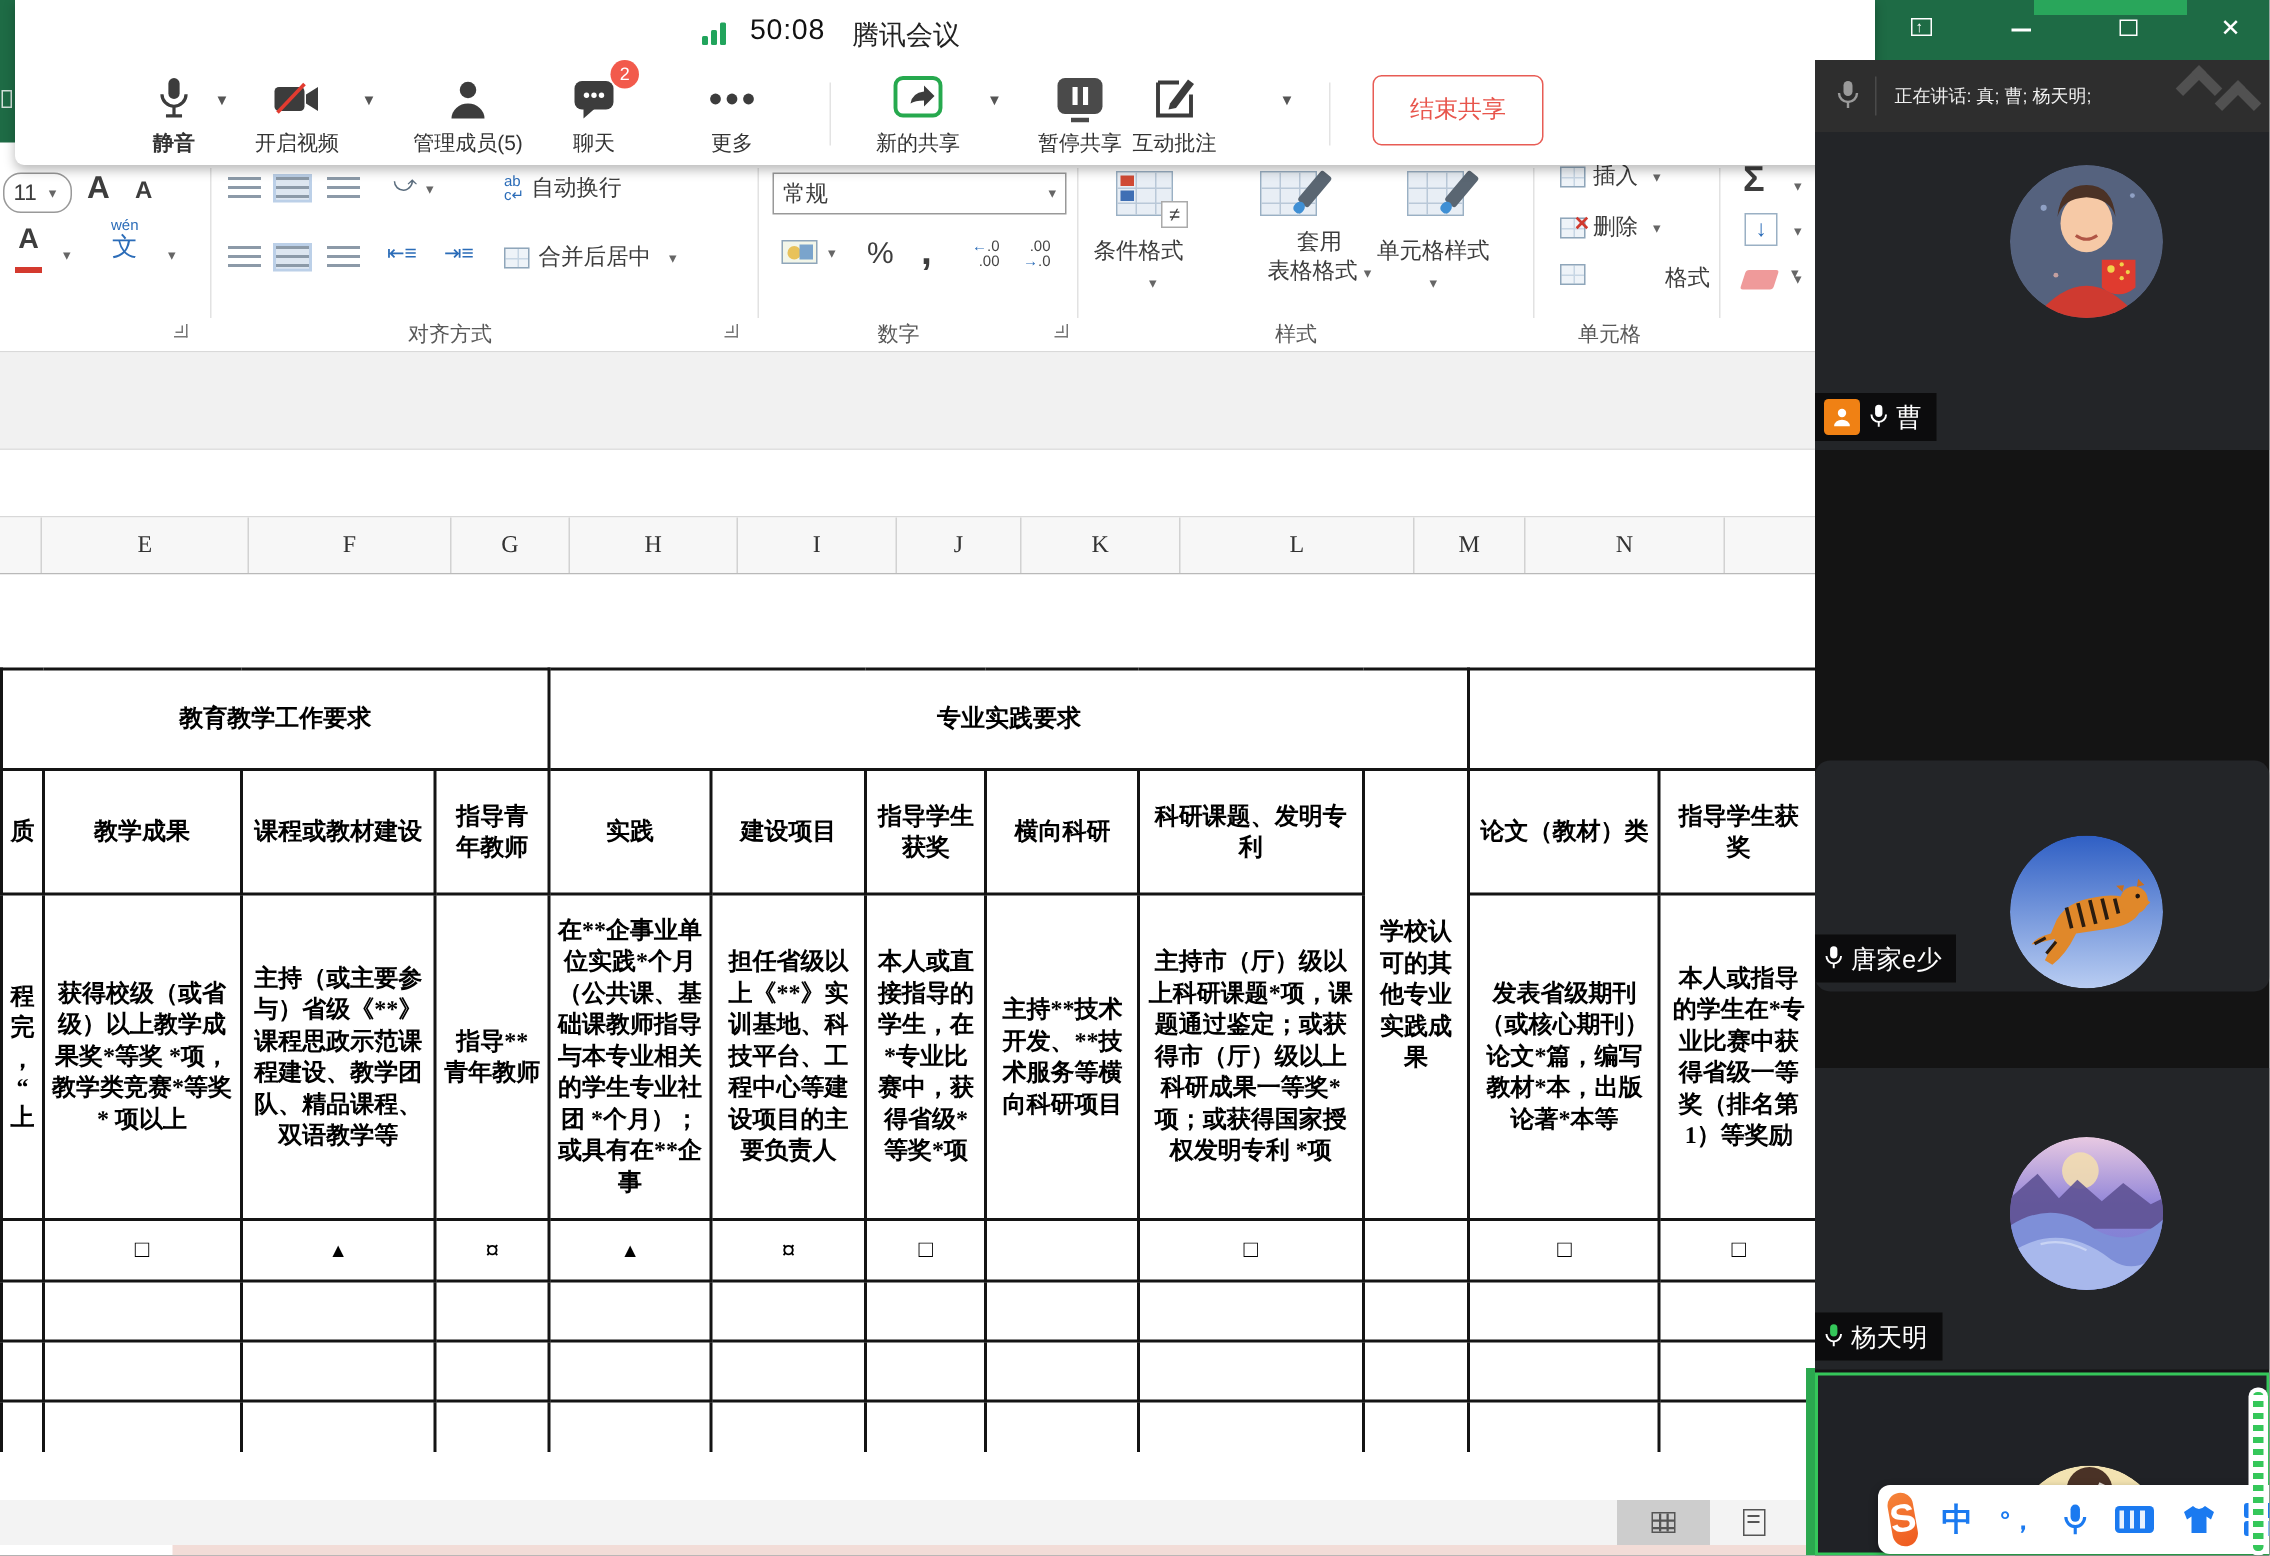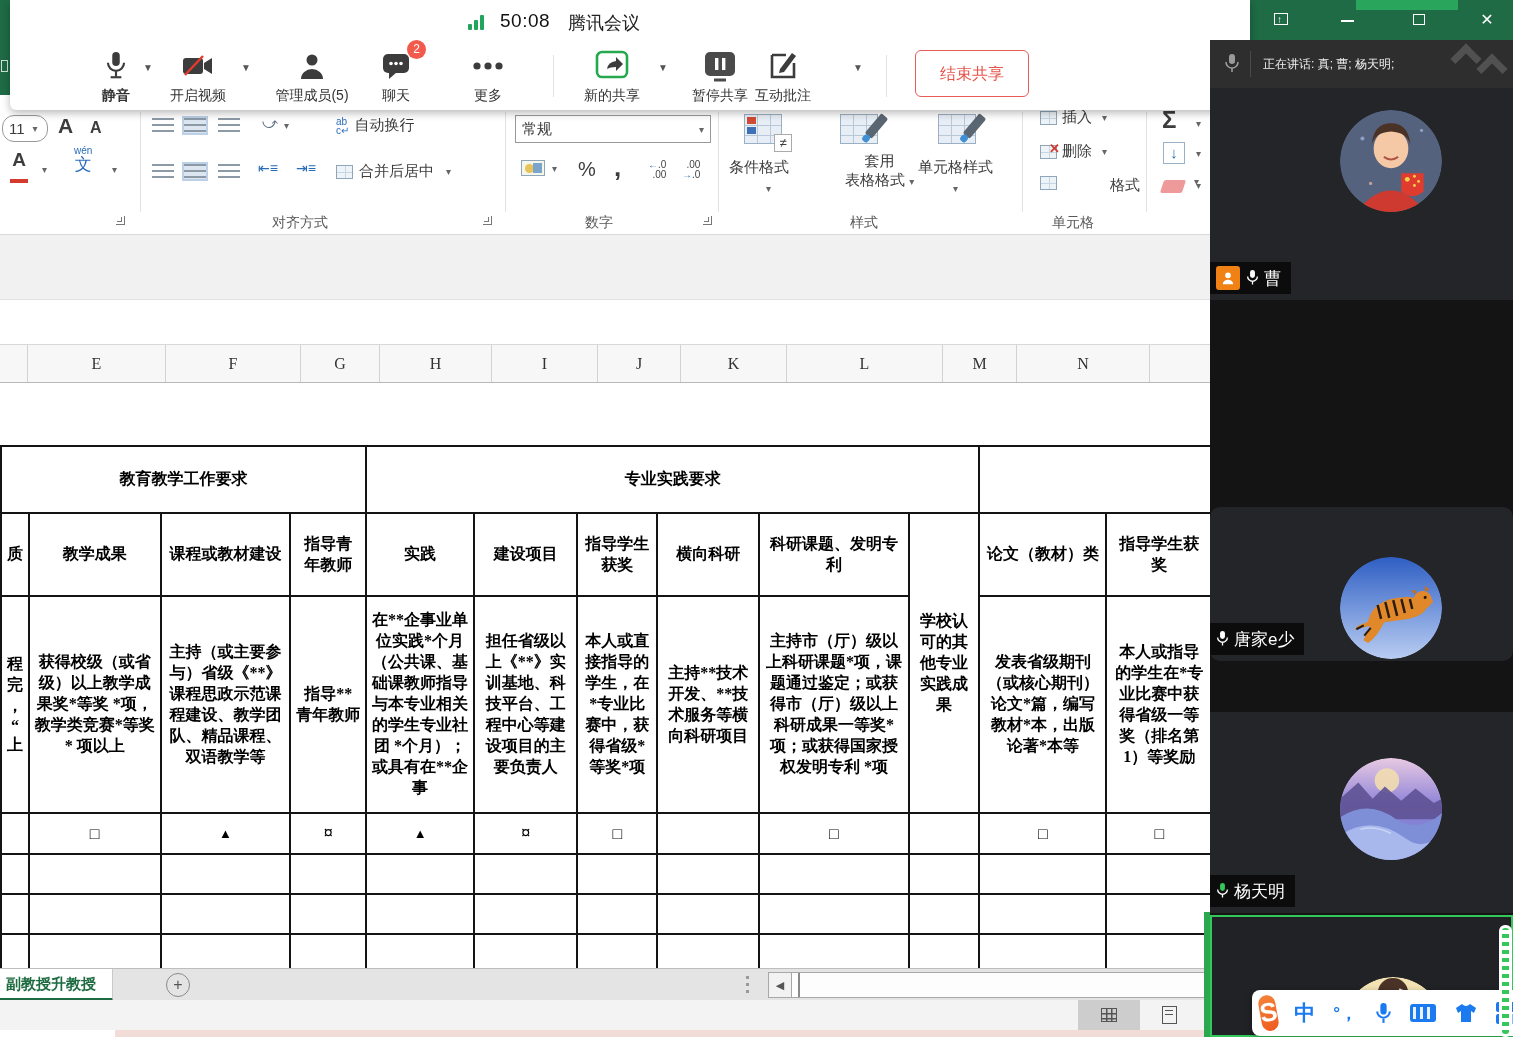--- a/index.html
+++ b/index.html
@@ -539,33 +539,20 @@
             <td></td>
             <td></td>
             <td></td>
             <td></td>
             <td></td>
           </tr>
     </tbody>
       </table>
   </div>
 
-  <div class="abs tabbar">
-    <div class="sheettab">副教授升教授</div>
-    <div class="addsheet">+</div>
-    <div class="tabdots">
-        <i></i>
-        <i></i>
-        <i></i>
-      </div>
-    <div class="hscroll-left">◀</div>
-    <div class="hscroll-track">
-        <div class="hscroll-thumb"></div>
-      </div>
-  </div>
   <div class="abs statusbar">
     <div class="view-normal">
         <span class="ic-grid"></span>
       </div>
     <div class="view-page">
         <span class="ic-page"></span>
       </div>
   </div>
   <div class="abs pinkstrip"></div>
   <div class="abs greenedge"></div>

